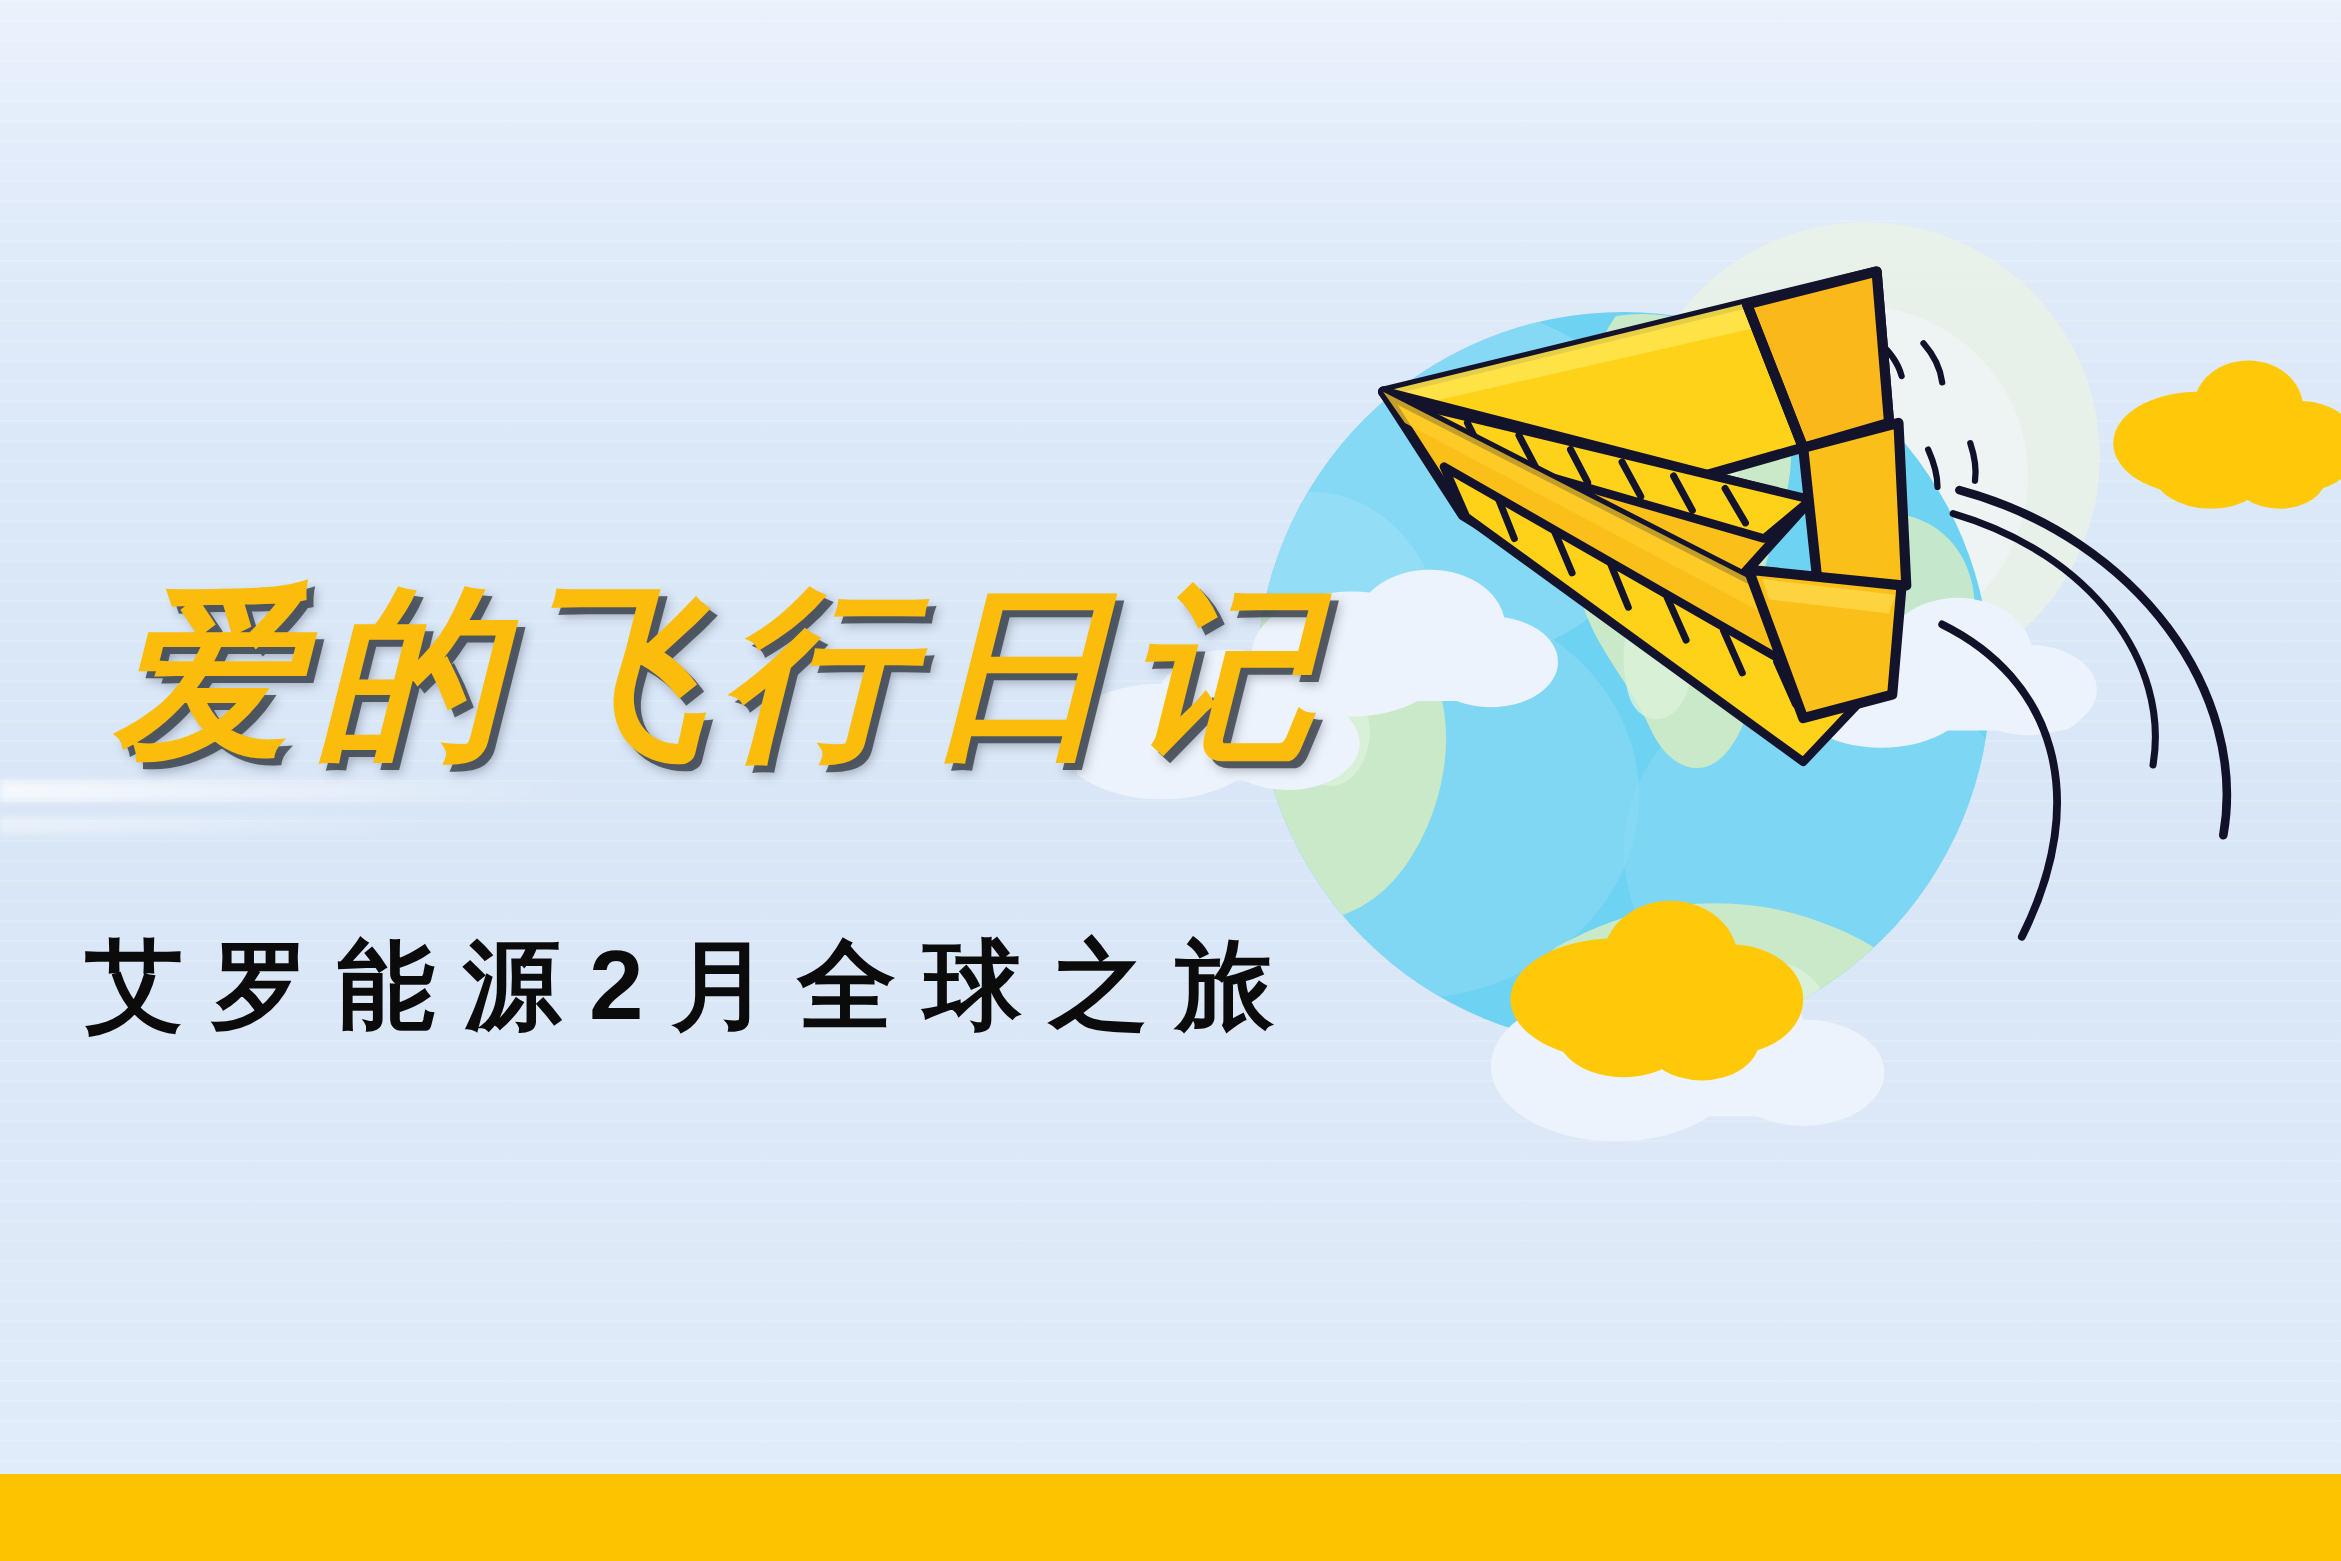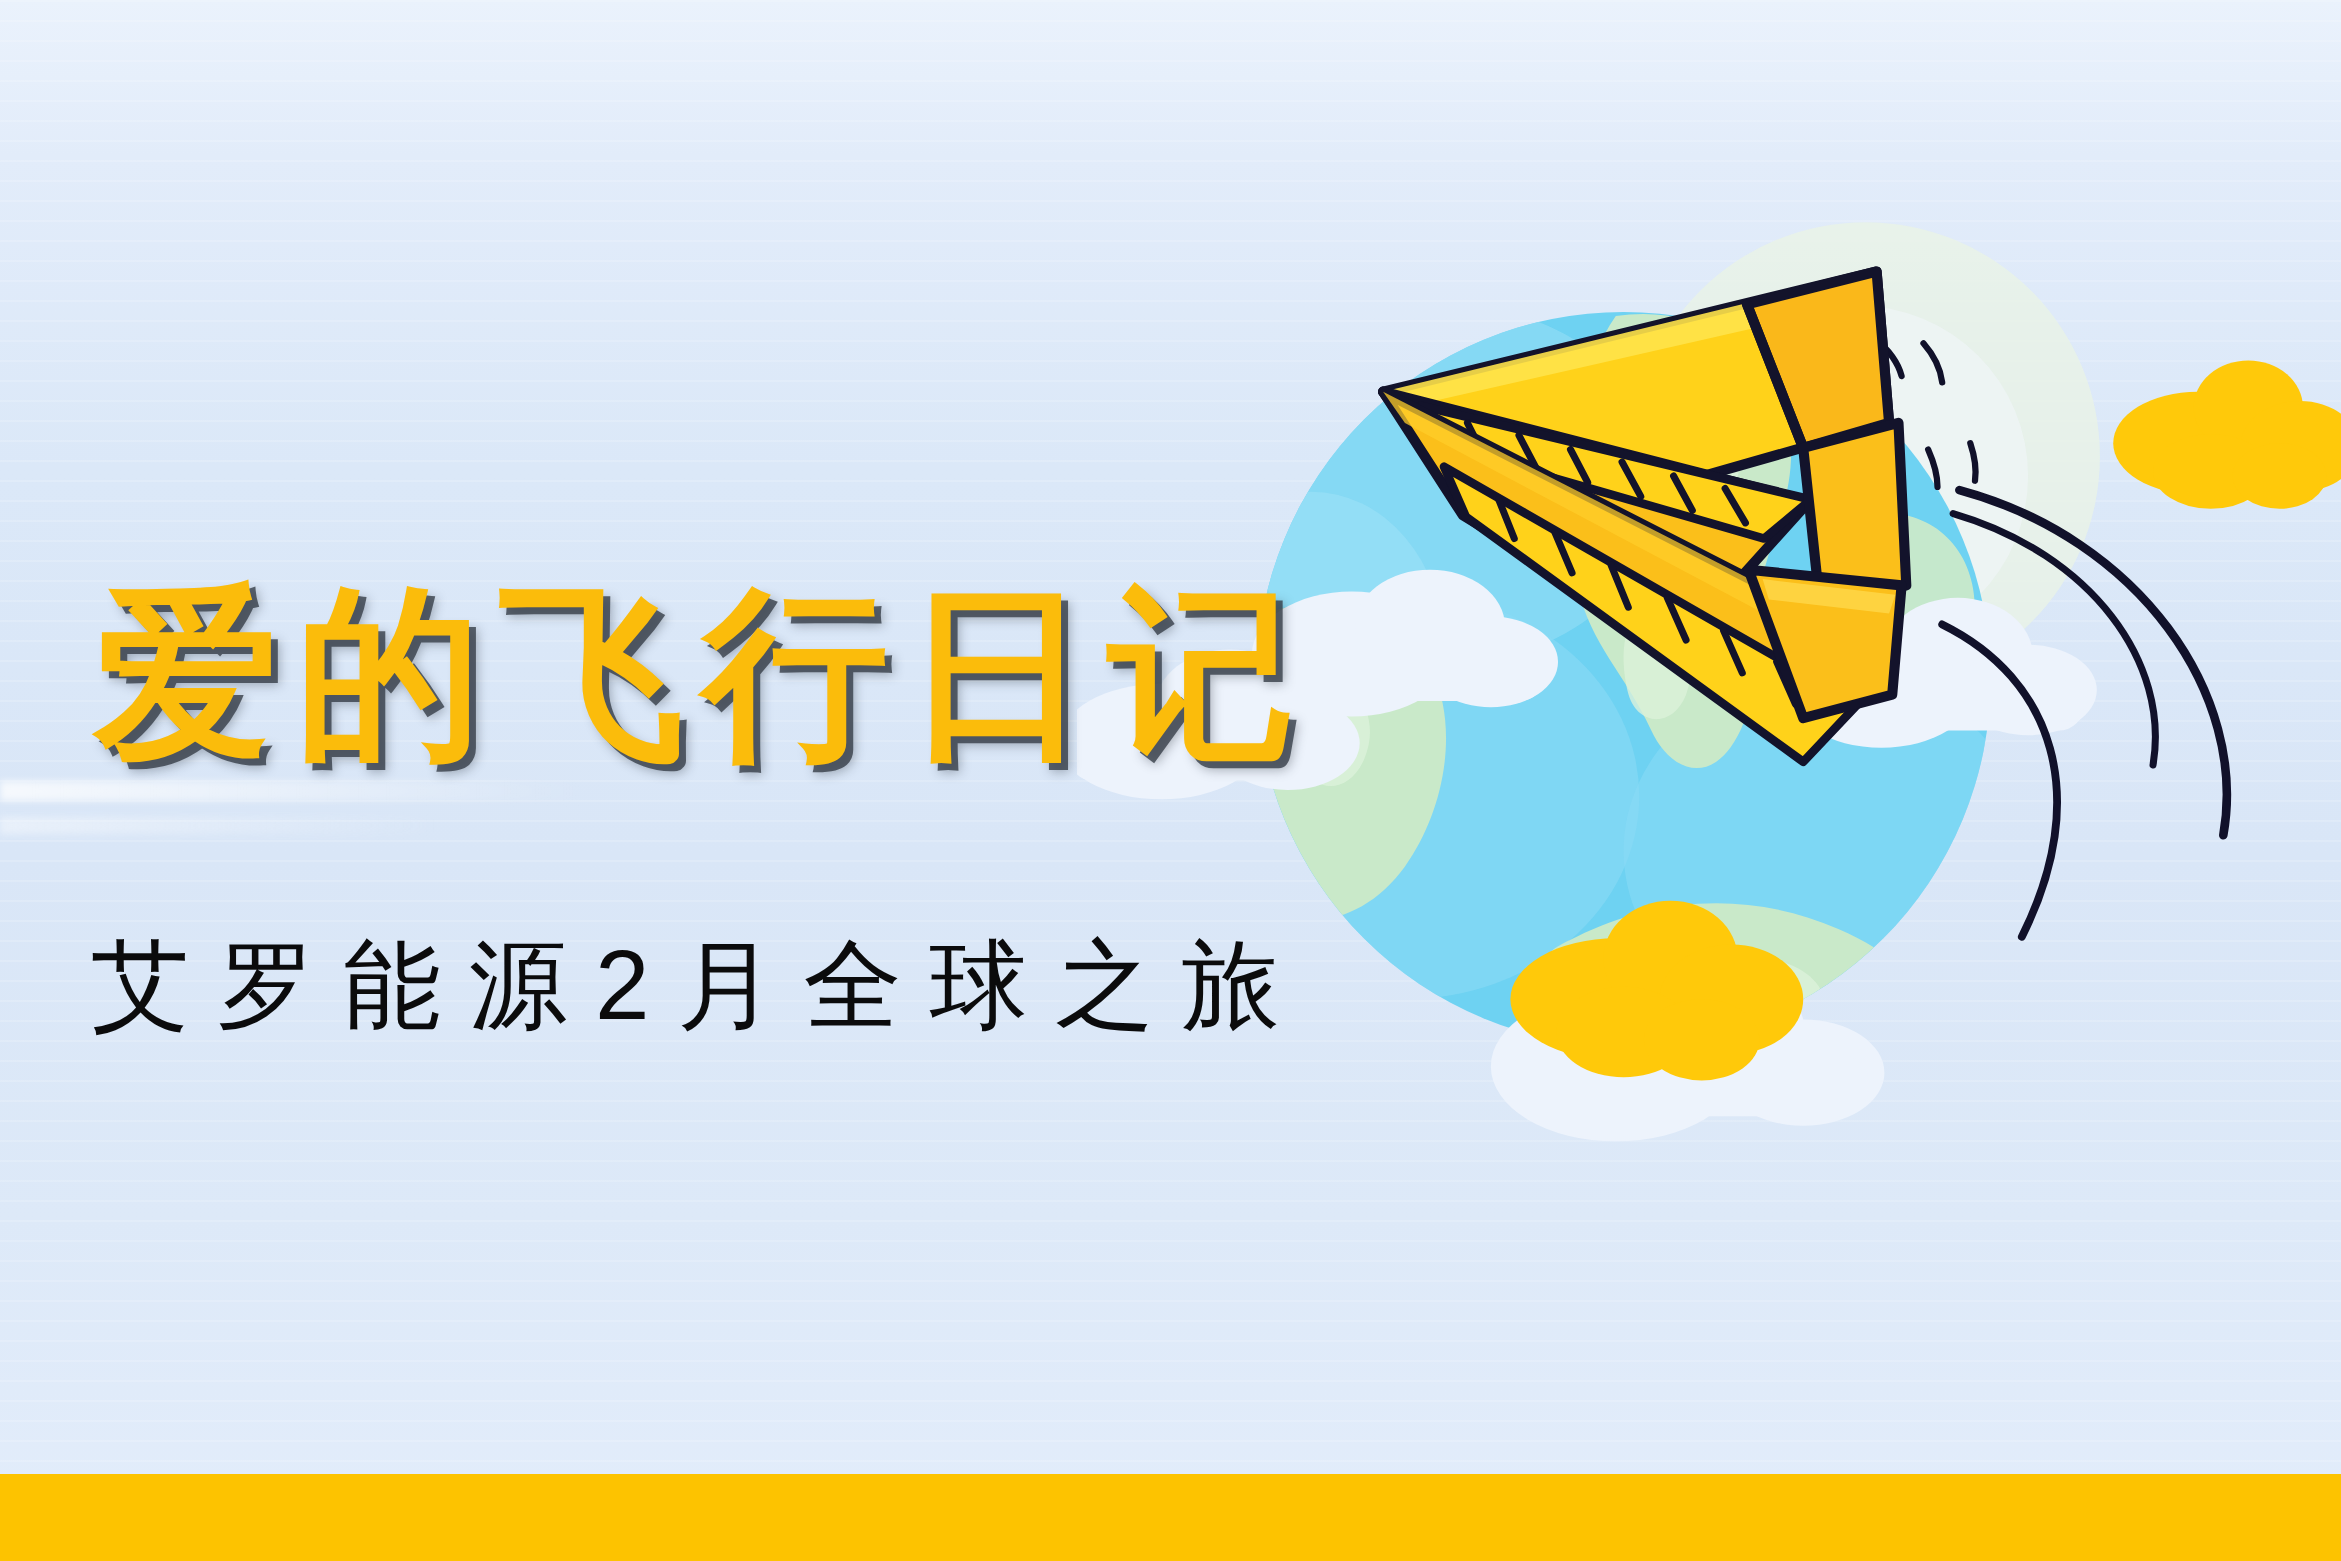--- a/index.html
+++ b/index.html
@@ -30,35 +30,37 @@
     filter:blur(3.9px);
   }
   .streak.s2{top:817px;width:437px;height:17px;opacity:.55;}
 
   
   #art{position:absolute;left:1077px;top:148px;width:1265px;height:1109px;}
   #art svg{display:block;width:100%;height:100%;}
 
   
   #title{
-    position:absolute;left:93px;top:579px;
+    position:absolute;left:113px;top:579px;
     font-size:186px;line-height:1.02;font-weight:bold;
     color:#FBBC0B;
     letter-spacing:17px;
     white-space:nowrap;
     text-shadow:
       7px 7px 0 rgba(55,62,72,.80),
       8.6px 8.6px 11px rgba(40,48,60,.35);
+    font-style: italic;
   }
   #subtitle{
-    position:absolute;left:91px;top:931px;
+    position:absolute;left:85px;top:931px;
     font-size:98px;line-height:1.12;
     color:#0b0b0c;
     letter-spacing:28px;
     white-space:nowrap;
+    font-weight:bold;
   }
 
   
   #bottombar{
     position:absolute;left:0;bottom:0;width:2342px;height:87px;
     background:#FDC300;
   }
 </style>
 </head>
 <body>

